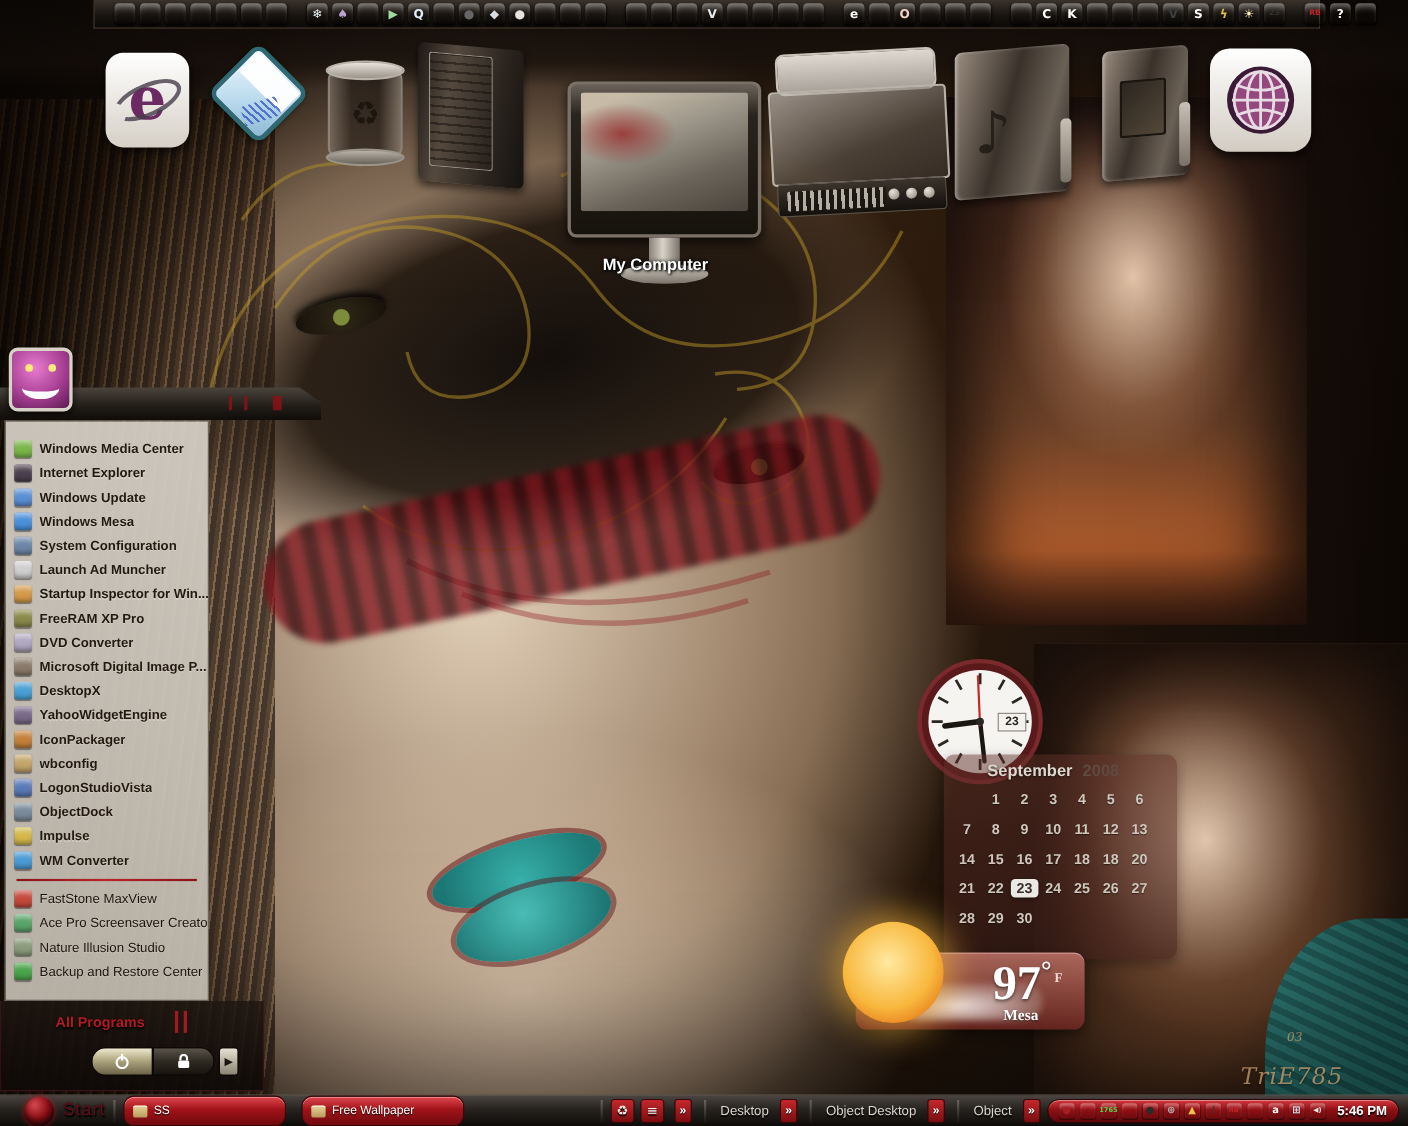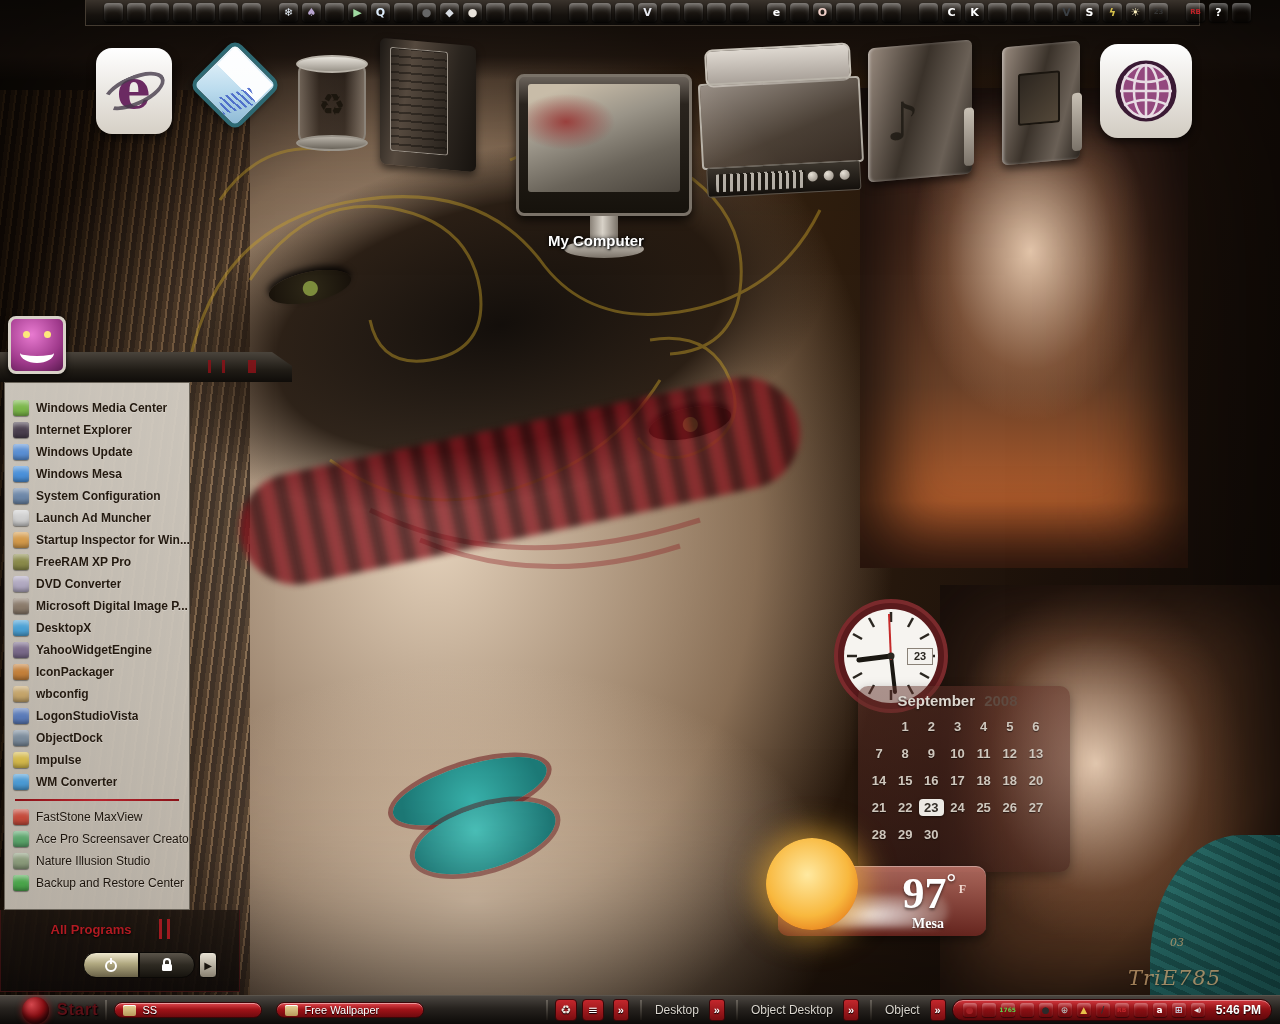--- a/index.html
+++ b/index.html
@@ -214,24 +214,24 @@
   #watermark .txt{position:absolute;left:0;top:38px;font-size:21px;font-style:italic;letter-spacing:1px;
     text-shadow:0 1px 2px rgba(0,0,0,.6);}
 
   
   #taskbar{position:absolute;left:0;top:995px;width:1280px;height:29px;
     background:linear-gradient(180deg,#4a4540 0%,#26221e 45%,#0c0a08 100%);
     border-top:1px solid #5a544c;display:flex;align-items:center;}
   #start-orb{width:27px;height:27px;border-radius:50%;margin-left:22px;flex:0 0 auto;
     background:radial-gradient(circle at 35% 28%,#d4484e,#8a0f14 48%,#2a0406 88%);
     box-shadow:0 0 6px rgba(180,20,26,.7), inset 0 -4px 6px rgba(0,0,0,.6);cursor:pointer;}
-  #start-label{margin-left:8px;font-size:16px;font-weight:bold;color:#5c1016;
+  #start-label{margin-left:8px;font-size:16px;font-weight:normal;color:#5c1016;
     text-shadow:1px 1px 1px #000, 0 0 2px #2a0408;letter-spacing:1px;cursor:pointer;}
   .tb-sep{width:2px;height:20px;margin:0 7px;background:linear-gradient(180deg,#6a645c,#1a1612);flex:0 0 auto;}
-  .task-pill{width:148px;height:16px;border-radius:10px;margin-right:14px;flex:0 0 auto;
+  .task-pill{width:148px;height:28px;border-radius:10px;margin-right:14px;flex:0 0 auto;
     background:linear-gradient(180deg,#e0484e,#a01318 45%,#6e0a0e);
     border:1px solid #3a0608;box-shadow:inset 0 1px 0 rgba(255,255,255,.45);
     display:flex;align-items:center;padding:0 8px;gap:6px;cursor:pointer;text-align:right;}
   .task-pill .fico{width:13px;height:11px;border-radius:2px;flex:0 0 auto;
     background:linear-gradient(180deg,#e8d49a,#b89a5a);box-shadow:inset 0 1px 0 #fff;}
   .task-pill .tlabel{font-size:11px;color:#fff;text-shadow:0 1px 1px #000;white-space:nowrap;overflow:hidden;}
   .ql-btn{width:22px;height:22px;border-radius:4px;margin-right:5px;flex:0 0 auto;cursor:pointer;
     background:linear-gradient(180deg,#c4272c,#7a0d10);border:1px solid #3a0608;
     display:flex;align-items:center;justify-content:center;
     font-family:"DejaVu Sans",sans-serif;font-size:12px;color:#f4ece4;text-shadow:0 1px 1px #000;}

